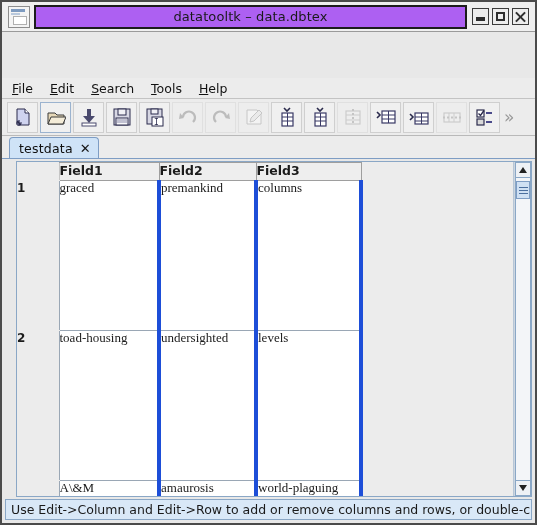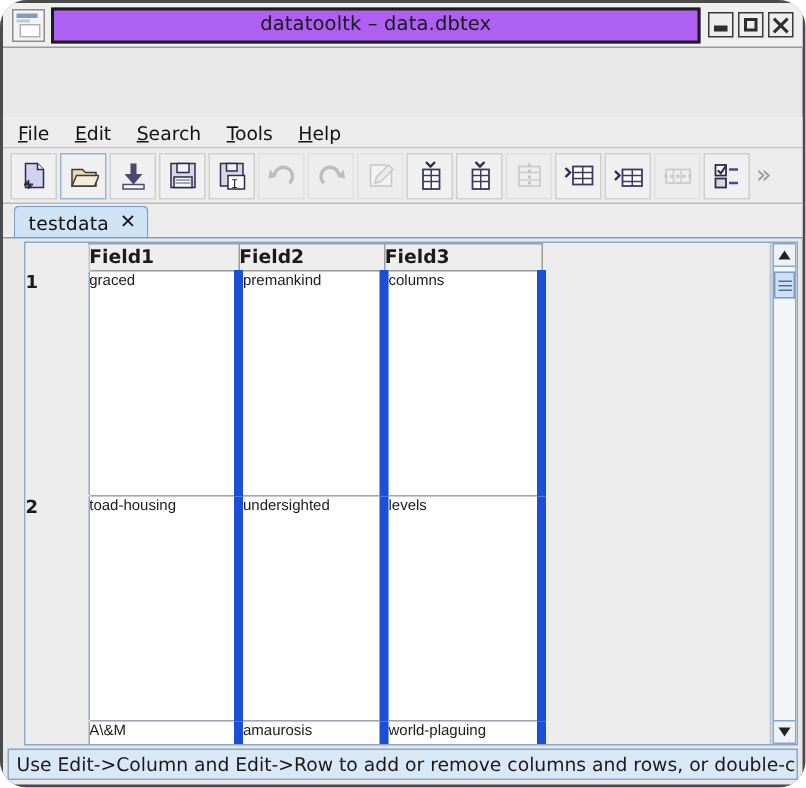--- a/index.html
+++ b/index.html
@@ -11,23 +11,22 @@
     font-family: "DejaVu Sans", sans-serif;
     font-size: 12px;
     -webkit-font-smoothing: none;
   }
 
   #app {
     position: relative;
     width: 537px;
     height: 525px;
     box-sizing: border-box;
-    background: #a21caf;
+    background: #0f766e;
     overflow: hidden;
-    border-radius: 18px;
   }
 
   
   .window {
     position: absolute;
     left: 0; top: 0;
     width: 537px;
     height: 525px;
     box-sizing: border-box;
     border: 2px solid #4b4b4b;
@@ -261,24 +260,24 @@
     border-bottom: 1px solid #ececec;
     font-size: 12px;
     font-weight: bold;
     color: #1b1b1b;
     vertical-align: middle;
     padding-left: 4px;
     font-family: "DejaVu Sans", sans-serif;
   }
   td.cell {
     background: #ffffff;
-    border-right: 6px solid #1d4ed8;
+    border-right: 4px solid #1d4ed8;
     border-bottom: 1px solid #9aa7b5;
-    font-family: Liberation Sans, sans-serif;
-    font-size: 10px;
+    font-family: Liberation Serif, serif;
+    font-size: 13px;
     color: #1b1b1b;
     padding: 2px 0 0 2px;
     line-height: 13px;
     white-space: nowrap;
     overflow: hidden;
   }
   td.cell.first { border-left: 1px solid #9aa7b5; }
   td.tailfill {
     background: #ececec;
     border: none;

